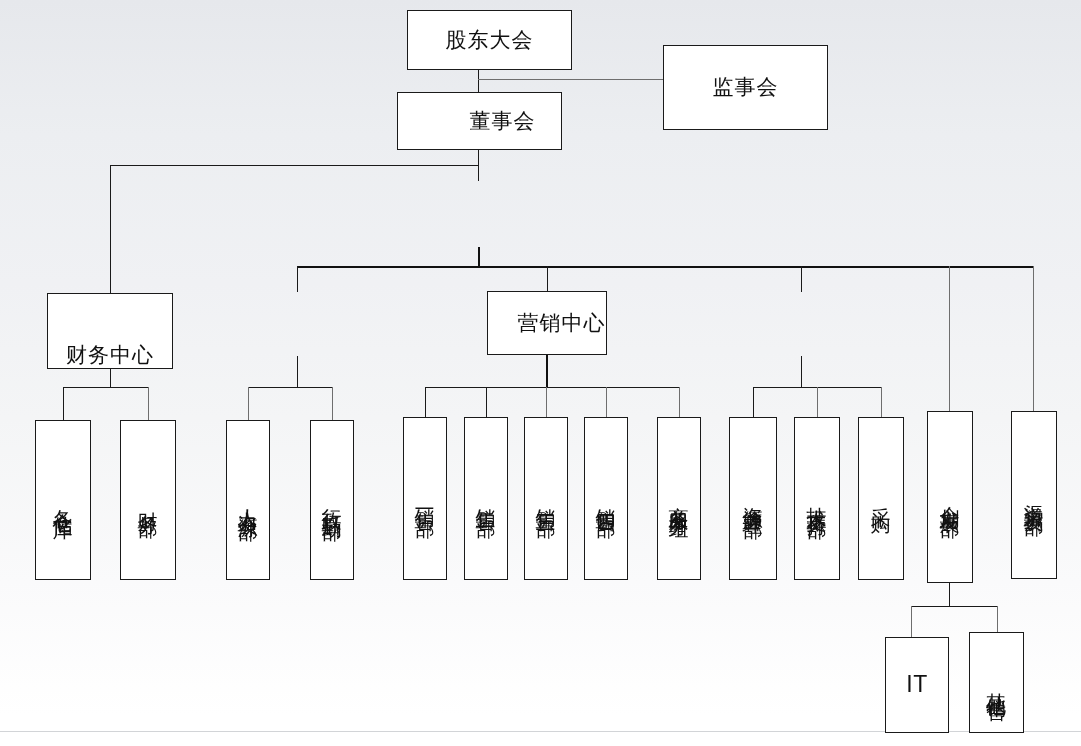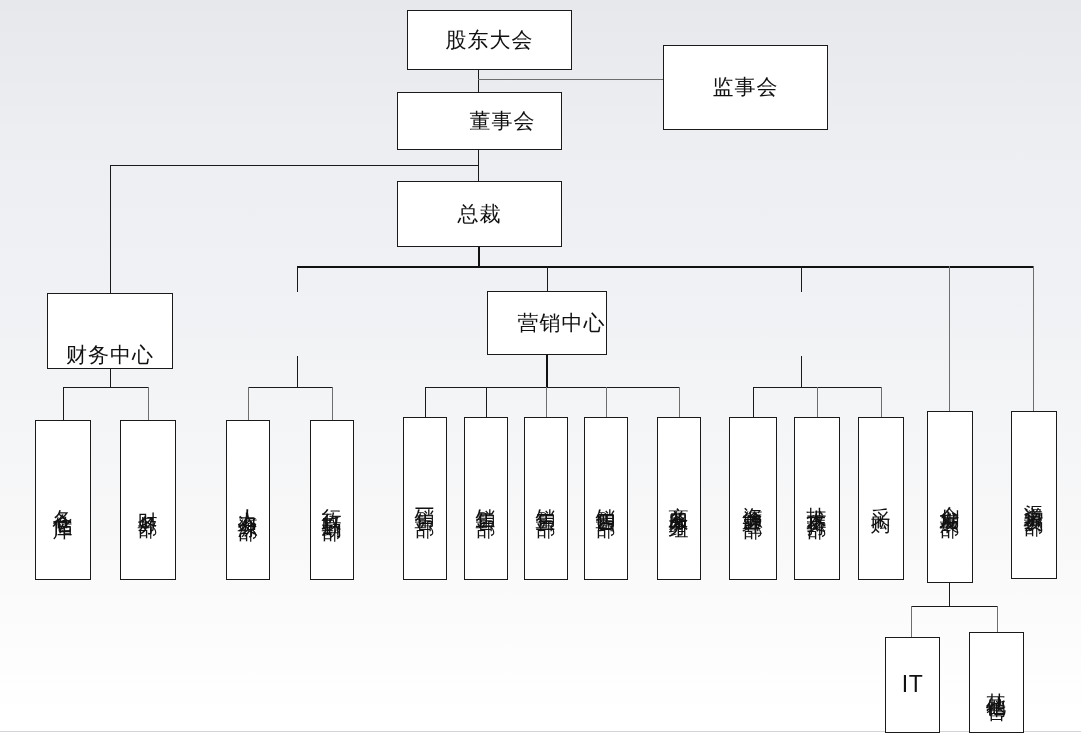--- a/index.html
+++ b/index.html
@@ -152,23 +152,20 @@
   </div>
 
   <div class="box htext" style="left:663px; top:45px; width:165px; height:85px;">
     <span class="lbl">监事会</span>
   </div>
 
   <div class="box htext" style="left:397px; top:92px; width:165px; height:58px;padding-left:46px;">
     <span class="lbl">董事会</span>
   </div>
 
-  <div class="box htext" style="left:397px; top:181px; width:165px; height:66px;">
-    <span class="lbl">总裁</span>
-  </div>
 
   <div class="box htext" style="left:47px; top:293px; width:126px; height:76px;align-items:flex-end;">
     <span class="lbl">财务中心</span>
   </div>
 
 
   <div class="box htext" style="left:487px; top:291px; width:120px; height:64px;padding-left:29px;">
     <span class="lbl">营销中心</span>
   </div>
 
@@ -222,21 +219,21 @@
   </div>
 
   <div class="box vtext" style="left:927px; top:411px; width:46px; height:172px;">
     <span class="lbl">企划发展部</span>
   </div>
 
   <div class="box vtext" style="left:1011px; top:411px; width:46px; height:168px;">
     <span class="lbl">渠道贸易部</span>
   </div>
 
-  <div class="box htext it" style="left:885px; top:637px; width:55px; height:96px;">
+  <div class="box htext it" style="left:885px; top:637px; width:64px; height:96px;">
     <span class="lbl">IT</span>
   </div>
 
   <div class="box vtext" style="left:969px; top:632px; width:55px; height:101px;">
     <span class="lbl">其他销售</span>
   </div>
 
 </div>
 
 </body></html>

